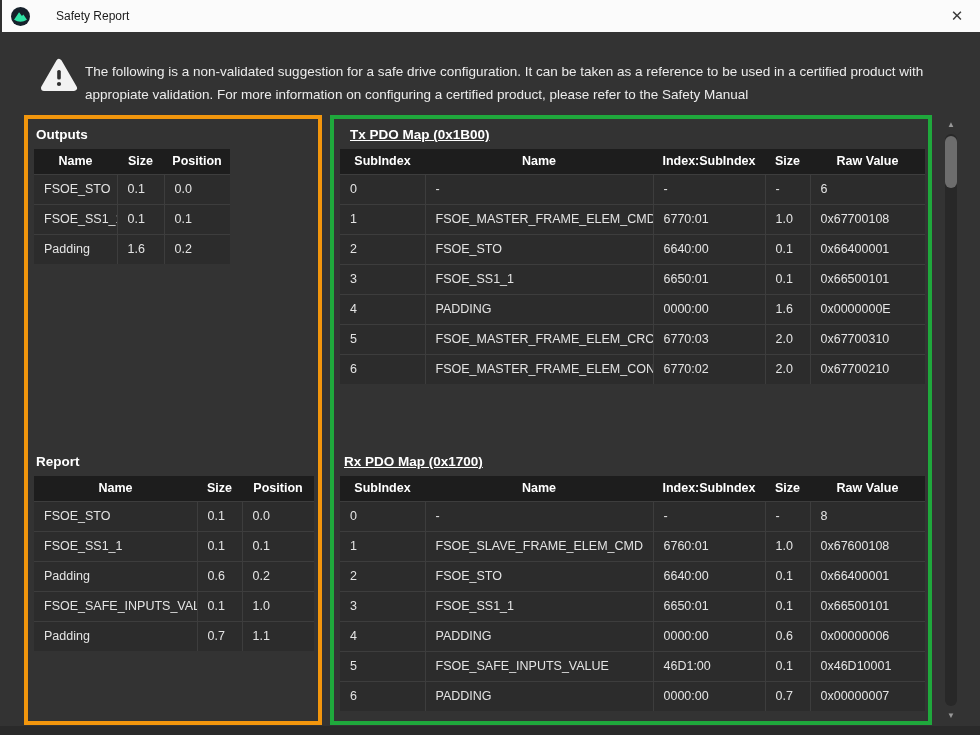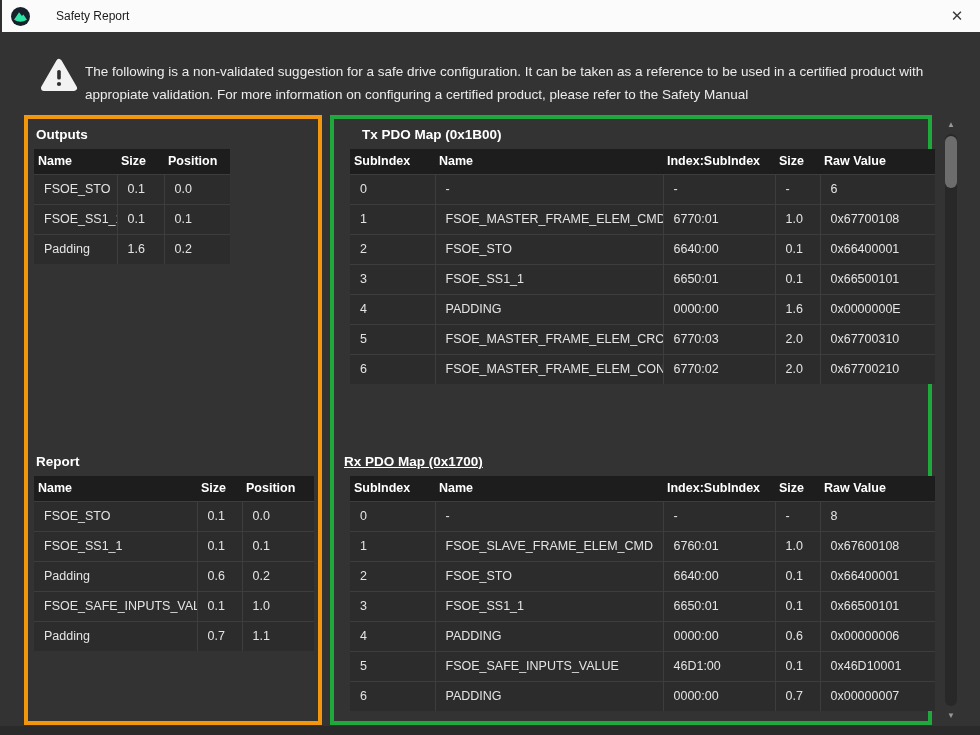--- a/index.html
+++ b/index.html
@@ -39,45 +39,45 @@
   .panel { position:absolute; top:83px; height:610px; }
   .panel-left  { left:24px;  width:298px; border:4px solid var(--outputs-border,#F2960D); }
   .panel-right { left:330px; width:602px; border:4px solid var(--pdo-border,#1FA83C); }
 
   .section-title { position:absolute; font-size:13.5px; font-weight:bold; color:#ffffff; white-space:nowrap; }
 
   
   table { position:absolute; border-collapse:collapse; table-layout:fixed; font-size:12.5px; color:#e4e4e4; }
   th {
     background:var(--table-header-bg,#1d1d1d); color:#ffffff; font-weight:bold;
-    height:25px; padding:0 4px; text-align:left; font-size:12.5px;
+    height:25px; padding:0 4px; text-align:center; font-size:12.5px;
     overflow:hidden; white-space:nowrap;
   }
   td {
     background:var(--table-row-bg,#2c2c2c); height:30px; padding:0 10px;
     border-top:1px solid #3d3d3d; border-right:1px solid #3d3d3d;
     text-align:left; overflow:hidden; white-space:nowrap;
   }
   tr td:last-child { border-right:none; }
 
   .t-outputs { left:6px; top:30px; width:196px; }
   .t-outputs th:nth-child(1){width:83px} .t-outputs th:nth-child(2){width:47px} .t-outputs th:nth-child(3){width:66px}
 
   .t-inputs { left:6px; top:357px; width:280px; }
   .t-inputs th:nth-child(1){width:163px} .t-inputs th:nth-child(2){width:45px} .t-inputs th:nth-child(3){width:72px}
 
-  .t-pdo { left:16px; width:585px; }
+  .t-pdo { left:6px; width:585px; }
   .t-tx { top:30px; } .t-rx { top:357px; }
   .t-pdo th:nth-child(1){width:85px}  .t-pdo th:nth-child(2){width:228px}
   .t-pdo th:nth-child(3){width:112px} .t-pdo th:nth-child(4){width:45px}
   .t-pdo th:nth-child(5){width:115px}
 
   .title-left-1  { left:8px;  top:8px; }
   .title-left-2  { left:8px;  top:335px; }
-  .title-right-1 { left:28px; top:8px; }
+  .title-right-1 { left:16px; top:8px;text-decoration:underline; }
   .title-right-2 { left:10px; top:335px;text-decoration:underline; }
 
   
   .scrollbar { position:absolute; left:944px; top:86px; width:14px; height:604px; }
   .scroll-btn {
     position:absolute; left:0; width:14px; height:13px;
     color:#989898; font-size:8px; line-height:13px; text-align:center; cursor:pointer;
   }
   .scroll-up { top:0; } .scroll-down { bottom:0; }
   .scroll-track {

